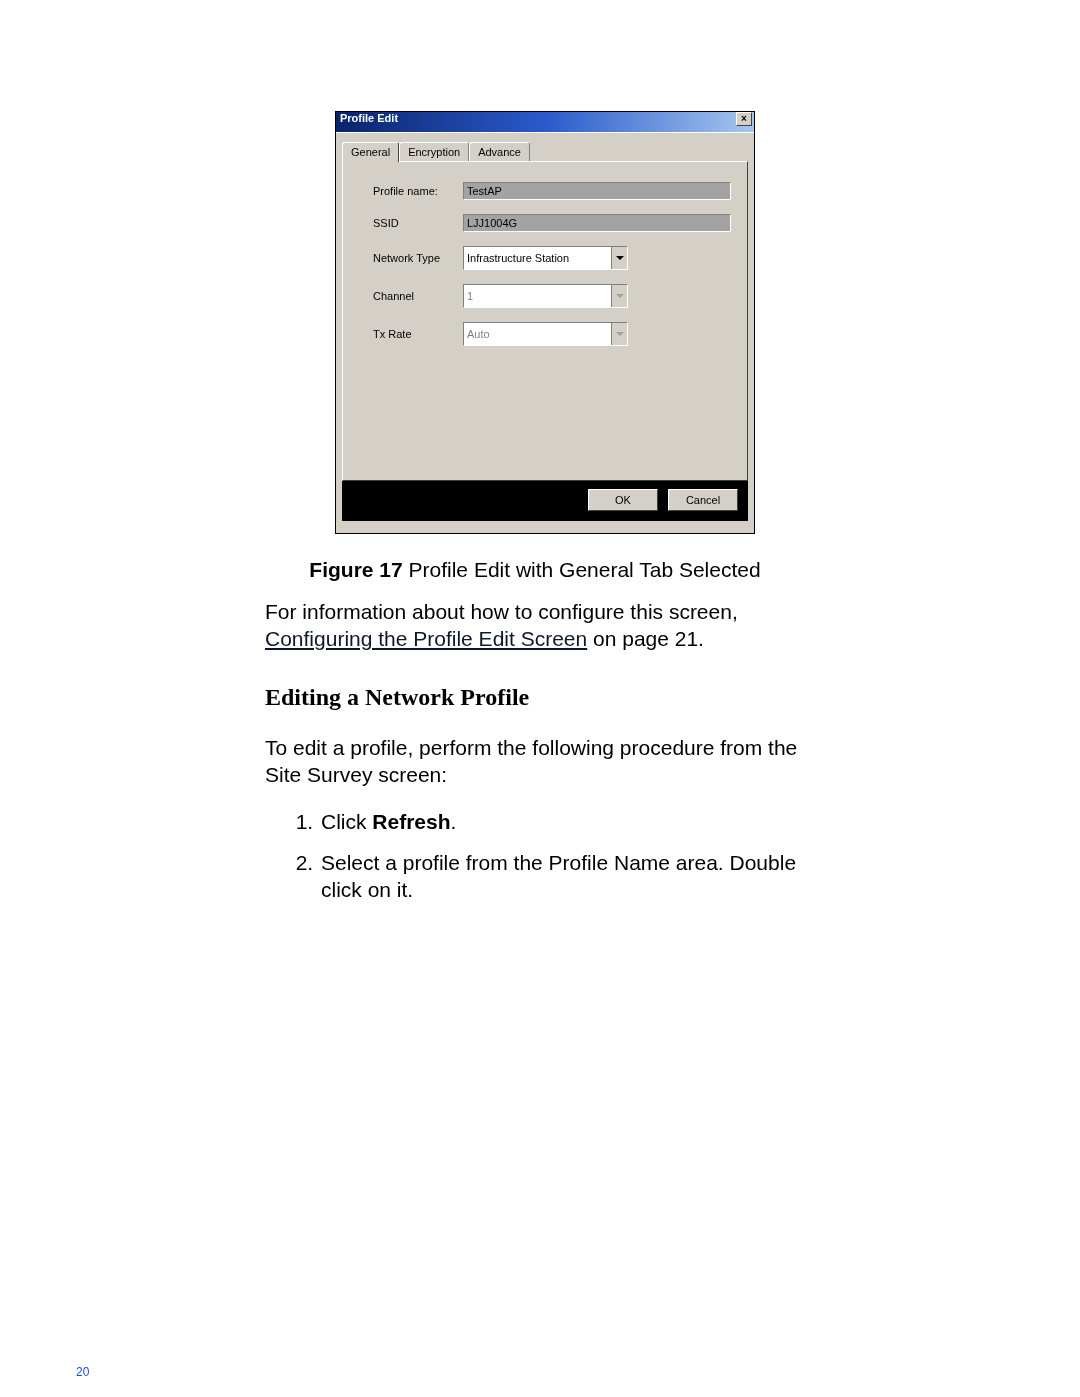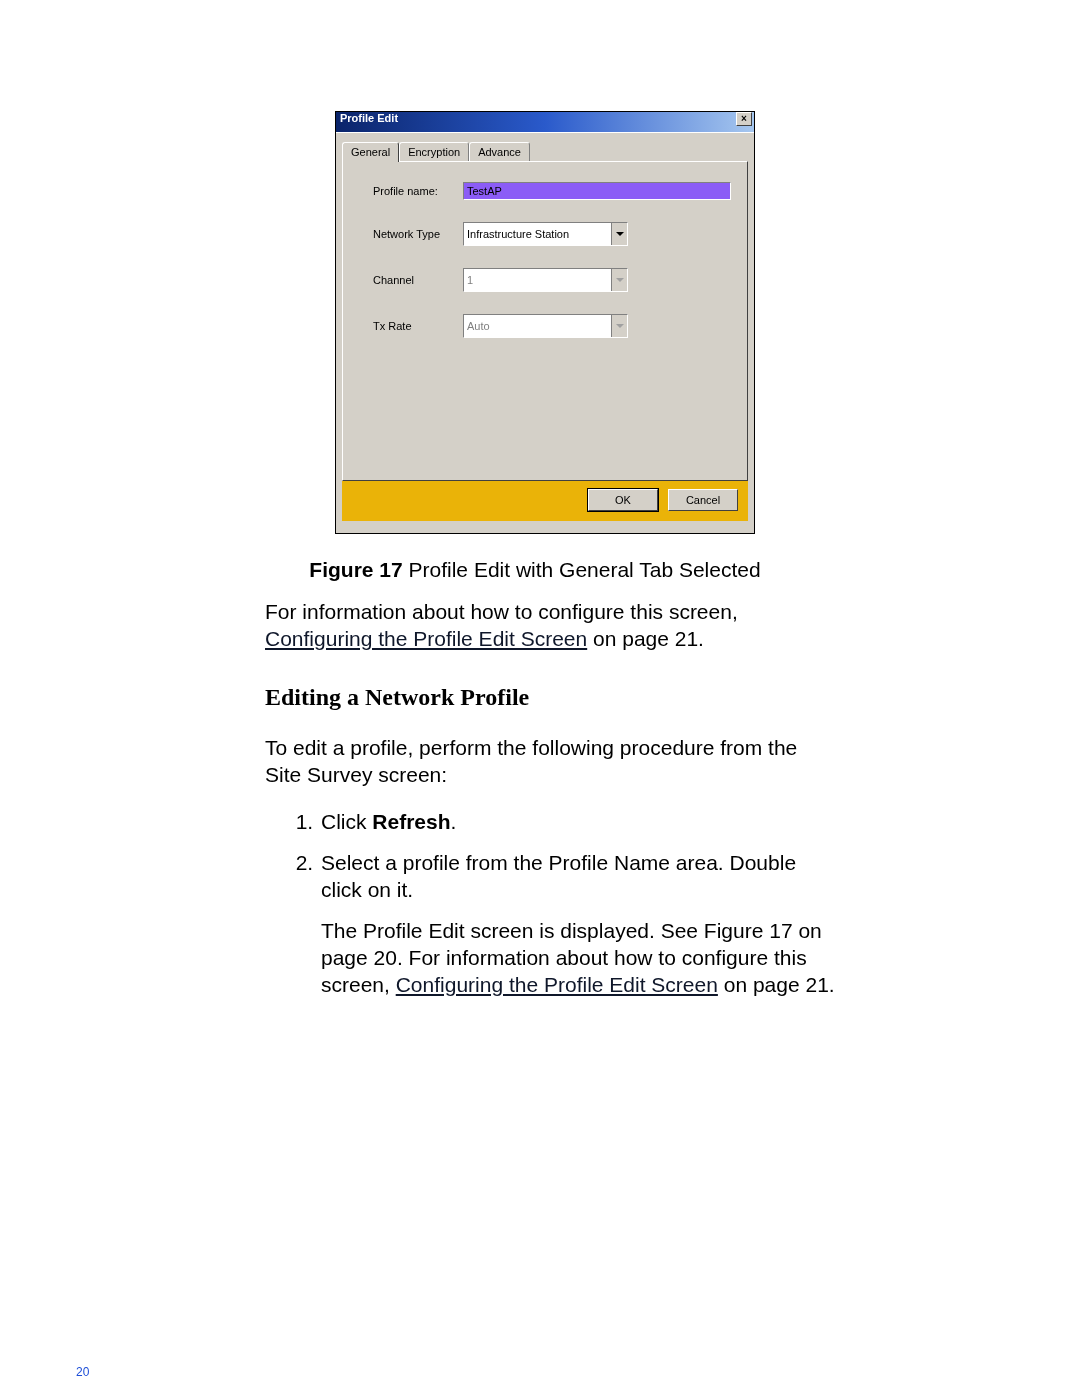--- a/index.html
+++ b/index.html
@@ -68,31 +68,31 @@
   .tab.inactive {
     border-color: #fff #808080 #808080 #fff;
     margin-top: 2px;
   }
   .tabpanel {
     border: 1px solid;
     border-color: #fff #404040 #404040 #fff;
     background: #d4d0c8;
     padding: 20px 16px 120px 30px;
   }
-  .row { display: flex; align-items: center; margin-bottom: 22px; }
+  .row { display: flex; align-items: center; margin-bottom: 14px; }
   .row .lab {
     width: 90px;
     font: 11px Tahoma, sans-serif;
   }
   .textbox {
     flex: 1;
     height: 18px;
     border: 1px solid;
     border-color: #808080 #fff #fff #808080;
-    background: #8b5cf6;
+    background: #a3a3a3;
     font: 11px Tahoma, sans-serif;
     padding: 1px 3px;
     line-height: 14px;
   }
   .combo {
     width: 165px;
     height: 24px;
     border: 1px solid;
     border-color: #808080 #fff #fff #808080;
     background: #fff;
@@ -114,21 +114,21 @@
     width: 0; height: 0;
     border-left: 4px solid transparent;
     border-right: 4px solid transparent;
     border-top: 4px solid #000;
   }
   .dlg-buttons {
     display: flex;
     justify-content: flex-end;
     gap: 10px;
     padding: 8px 10px 10px 10px;
-    background: #eab308;
+    background: #000000;
   }
   .winbtn {
     width: 70px; height: 22px;
     background: #d4d0c8;
     border: 1px solid;
     border-color: #fff #404040 #404040 #fff;
     font: 11px Tahoma, sans-serif;
     text-align: center;
     line-height: 20px;
   }
@@ -195,20 +195,24 @@
       <div class="tab active">General</div>
       <div class="tab inactive">Encryption</div>
       <div class="tab inactive">Advance</div>
     </div>
     <div class="tabpanel">
       <div class="row">
         <div class="lab">Profile name:</div>
         <div class="textbox">TestAP</div>
       </div>
       <div class="row">
+        <div class="lab">SSID</div>
+        <div class="textbox">LJJ1004G</div>
+      </div>
+      <div class="row">
         <div class="lab">Network Type</div>
         <div class="combo">
           <span class="combo-text">Infrastructure Station</span>
           <div class="combo-btn">
               <div class="arrow"></div>
             </div>
         </div>
       </div>
       <div class="row">
         <div class="lab">Channel</div>
@@ -247,19 +251,16 @@
 <div class="section-title">Editing a Network Profile</div>
 
 <div class="para2">To edit a profile, perform the following procedure from the Site Survey screen:</div>
 
 <ol class="steps">
   <li>
     <span>Click </span><b>Refresh</b><span>.</span>
   </li>
   <li>
     <span>Select a profile from the Profile Name area. Double click on it.</span>
-    <div class="sub">
-      <span>The Profile Edit screen is displayed. See Figure 17 on page 20. For information about how to configure this screen, </span><a href="#" class="doclink">Configuring the Profile Edit Screen</a><span> on page 21.</span>
-    </div>
   </li>
 </ol>
 
 <div class="pagenum">20</div>
 
 </body></html>

